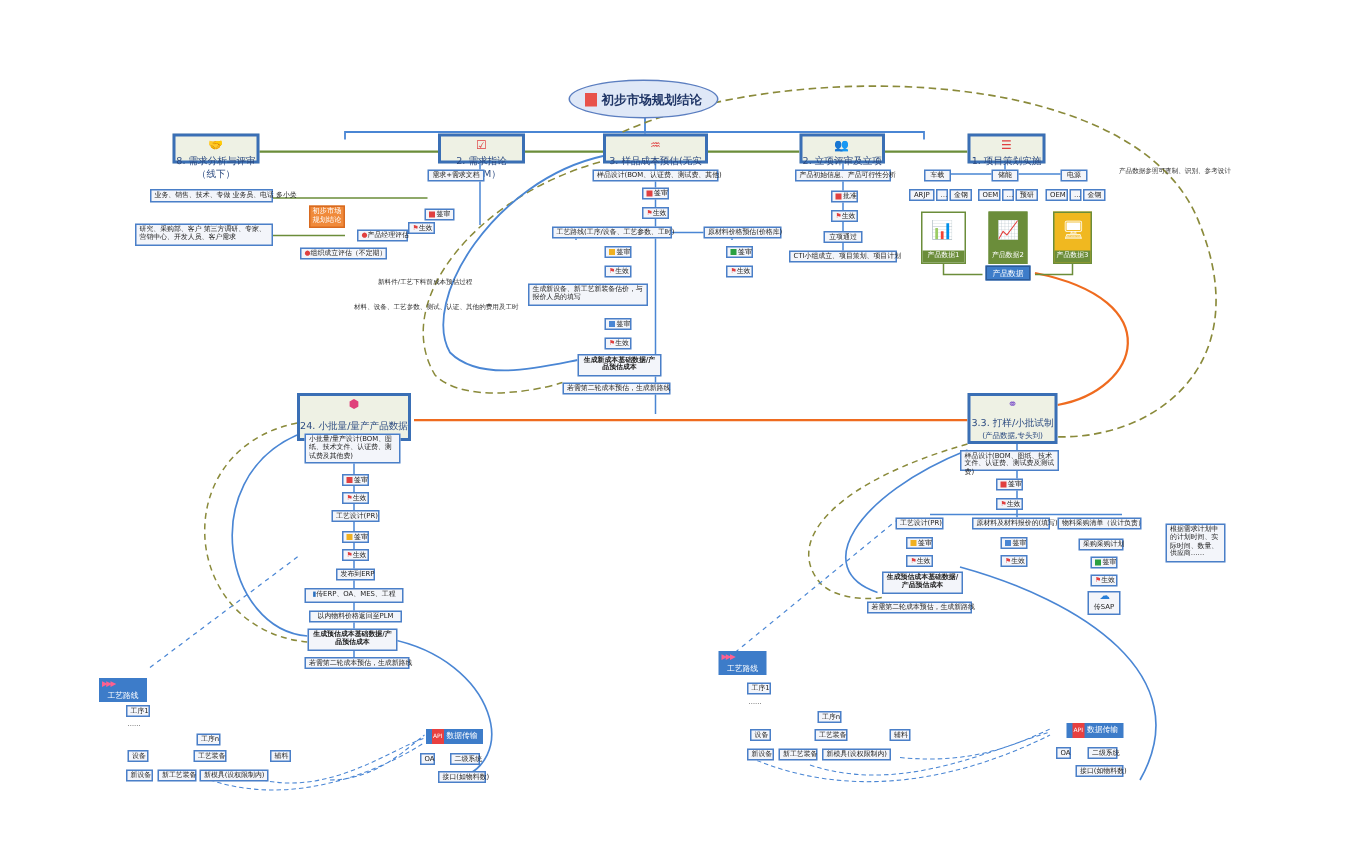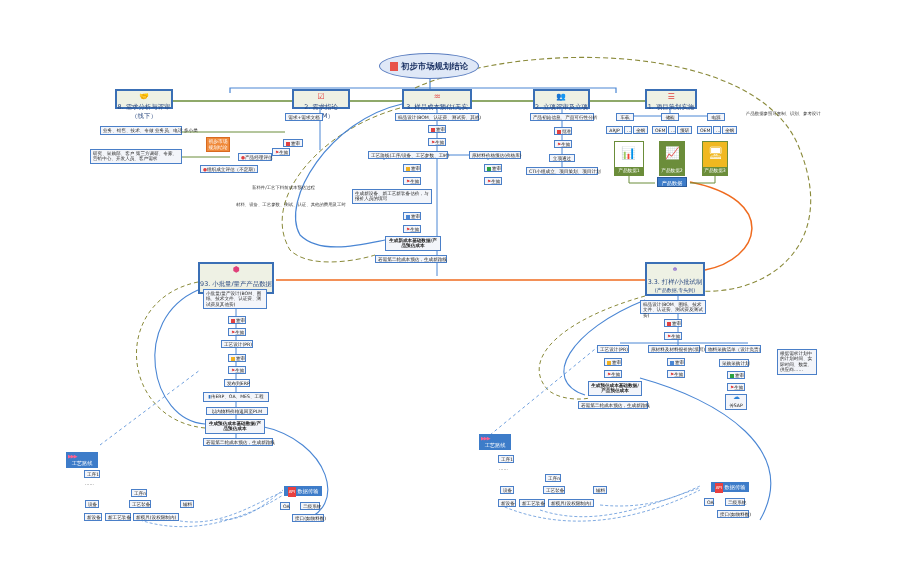--- a/index.html
+++ b/index.html
@@ -81,21 +81,21 @@
   <span class="ic" style="color:#e04040">☰</span>
   <span>1. 项目策划实施</span>
 </div>
 <div class="main" style="left:645px;top:262px;width:60px;height:34px;padding-top:14px;">
   <span class="ic" style="color:#7a4fc8">⚭</span>
   <div>3.3. 打样/小批试制</div>
   <div style="font-size:5px">(产品数据,专头到)</div>
 </div>
 <div class="main" style="left:198px;top:262px;width:76px;height:32px;padding-top:16px;">
   <span class="ic" style="color:#e0407a">⬢</span>
-  <span>93. 小批量/量产产品数据</span>
+  <span>24. 小批量/量产产品数据</span>
 </div>
 
 <div class="n" style="left:100px;top:126px;width:82px;height:9px;">业务、销售、技术、专做 业务员、电话 多小类</div>
 <div class="n wrap" style="left:90px;top:149px;width:92px;height:15px;">研究、采购部、客户 第三方调研、专家、营销中心、开发人员、客户需求</div>
 <div class="orange" style="left:206px;top:137px;width:24px;height:15px;">初步市场规划结论</div>
 <div class="n" style="left:283px;top:139px;width:20px;height:8px;"><span class="tag" style="background:#e04040"></span><span>签审</span></div>
 <div class="n" style="left:272px;top:148px;width:18px;height:8px;"><span style="color:#e04040">⚑</span><span>生效</span></div>
 <div class="n" style="left:238px;top:153px;width:34px;height:8px;"><span style="color:#e04040">●</span><span>产品经理评估</span></div>
 <div class="n" style="left:200px;top:165px;width:58px;height:8px;"><span style="color:#e04040">●</span><span>组织成立评估（不定期）</span></div>
 

